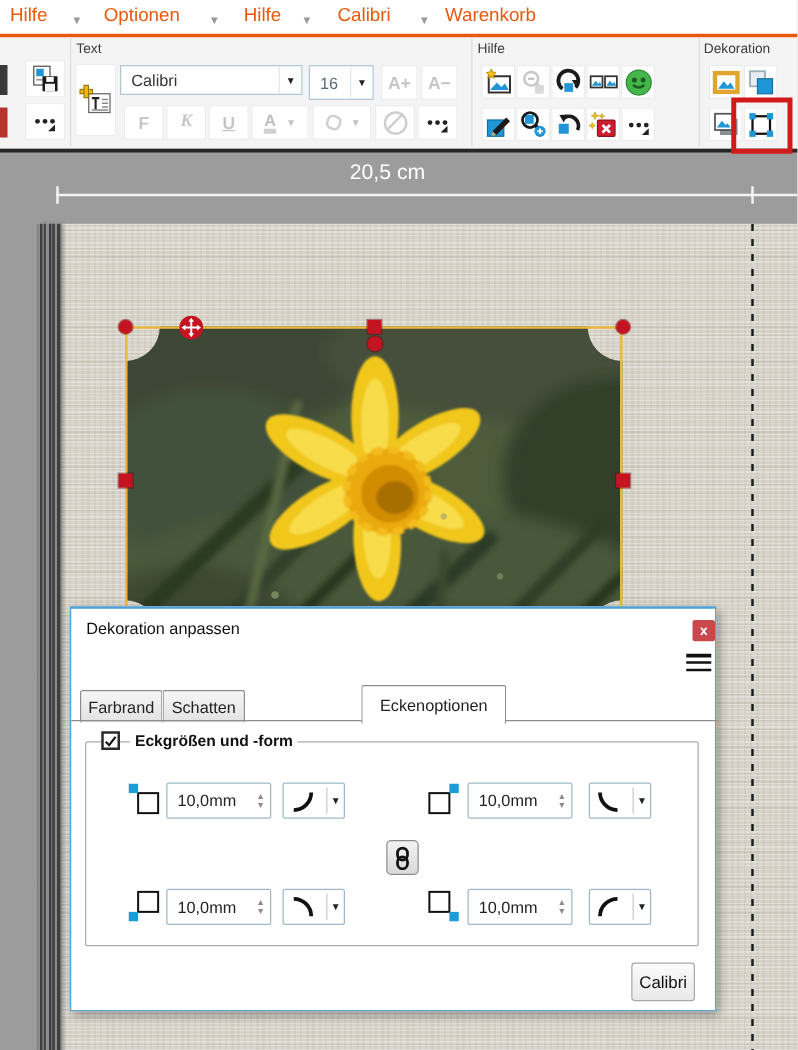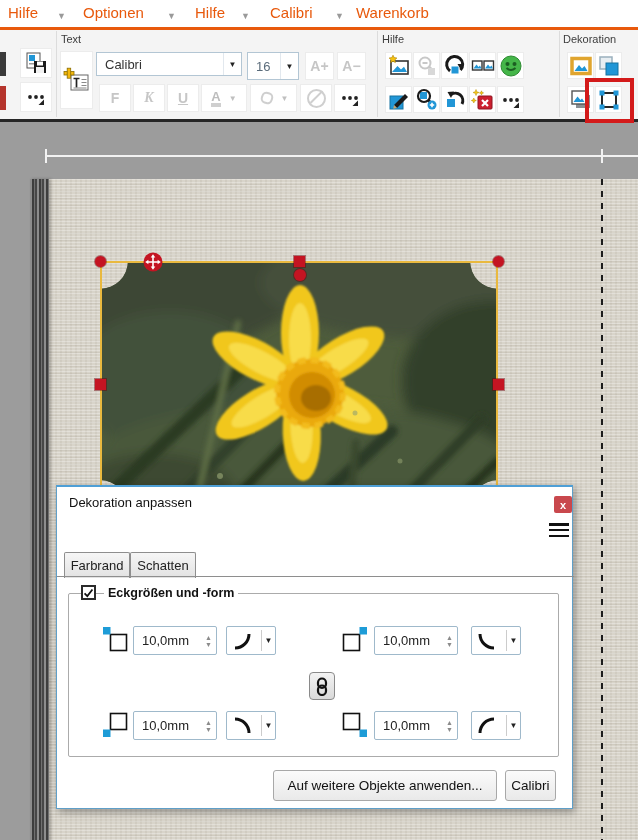--- a/index.html
+++ b/index.html
@@ -292,20 +292,21 @@
           <rect x="16.5" y="2.5" width="5" height="5"></rect>
         <rect x="2.5" y="16.5" width="5" height="5"></rect>
           <rect x="16.5" y="16.5" width="5" height="5"></rect>
       </g>
     </svg>
   </div>
 </div>
 <div id="red-highlight" class="abs"></div>
 
 <div id="canvas" class="abs">
+  <div id="ruler-label" class="abs">20,5 cm</div>
   <div id="ruler-line" class="abs"></div>
   <div class="ruler-tick" style="left:45px"></div>
   <div class="ruler-tick" style="left:601px"></div>
 
   <div id="page" class="abs">
     <div id="binding" class="abs"></div>
     <div id="trimline" class="abs"></div>
 
     <div id="photo" class="abs">
       <svg width="398" height="247" viewBox="0 0 398 247">
@@ -402,20 +403,21 @@
     <span id="dlg-title" class="abs">Dekoration anpassen</span>
     <div id="dlg-close" class="abs">x</div>
     <div id="dlg-menu" class="abs">
         <span></span>
         <span></span>
         <span></span>
       </div>
 
     <div class="tab" style="left:7px;width:64px">Farbrand</div>
     <div class="tab" style="left:73px;width:64px">Schatten</div>
+    <div class="tab active" style="left:232px;width:114px">Eckenoptionen</div>
     <div id="paneline" class="abs"></div>
 
     <div id="groupbox" class="abs"></div>
     <div id="cb" class="abs">
       <svg width="12" height="12" viewBox="0 0 14 14">
         <path d="M2,7.5 L5.5,11 L12,2.5" fill="none" stroke="#111" stroke-width="2.2"></path>
       </svg>
     </div>
     <span id="cb-label" class="abs">Eckgrößen und -form</span>
 
@@ -503,16 +505,15 @@
         </span>
     </div>
     <div class="shapedrop" style="left:414px;top:224px">
       <svg width="20" height="20" viewBox="0 0 20 20">
         <path d="M3,17 A14,14 0 0 1 17,3" fill="none" stroke="#111" stroke-width="3"></path>
       </svg>
       <span class="sep"></span>
         <span class="arr">▼</span>
     </div>
 
-    <div class="dlgbtn" style="left:216px;width:222px">Auf weitere Objekte anwenden...</div>
     <div class="dlgbtn" style="left:448px;width:49px">Calibri</div>
   </div>
 </div>
 
 </body></html>

